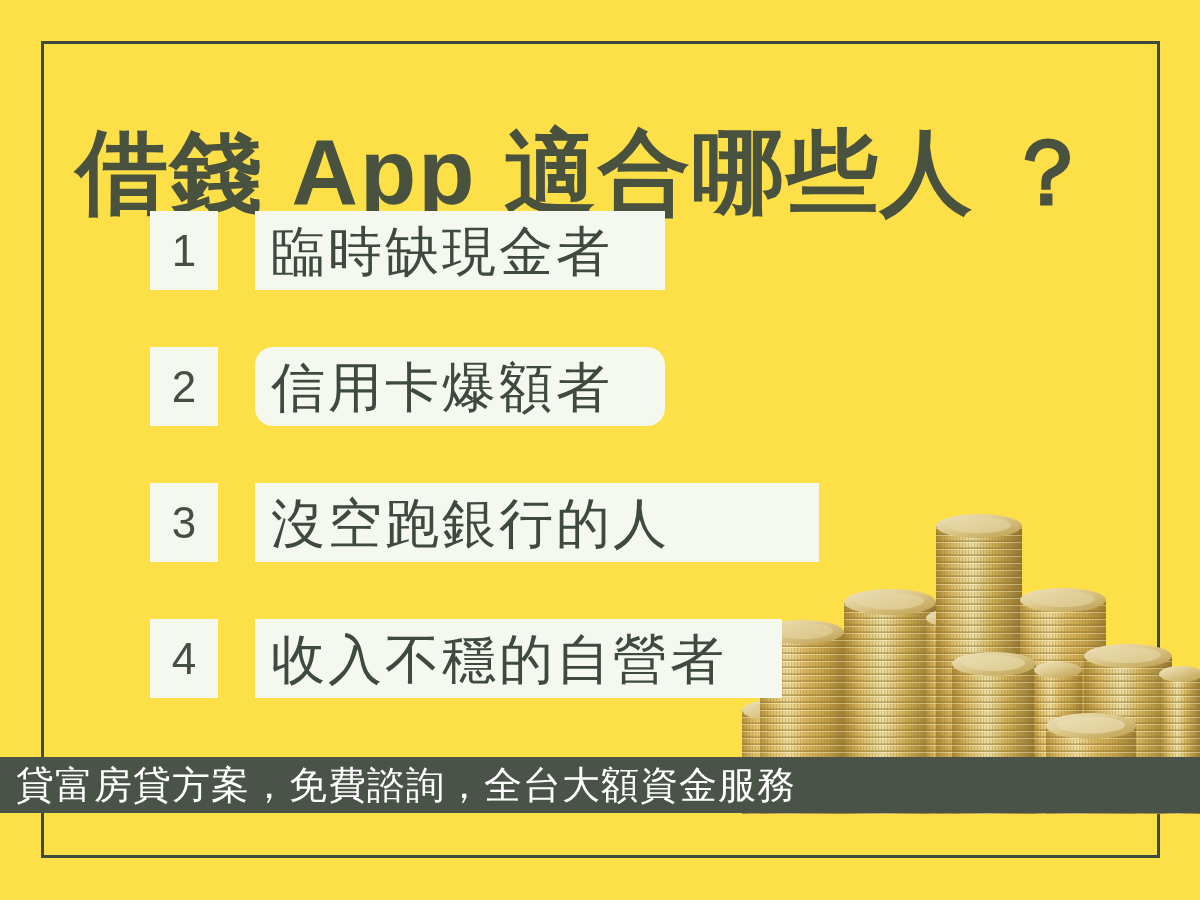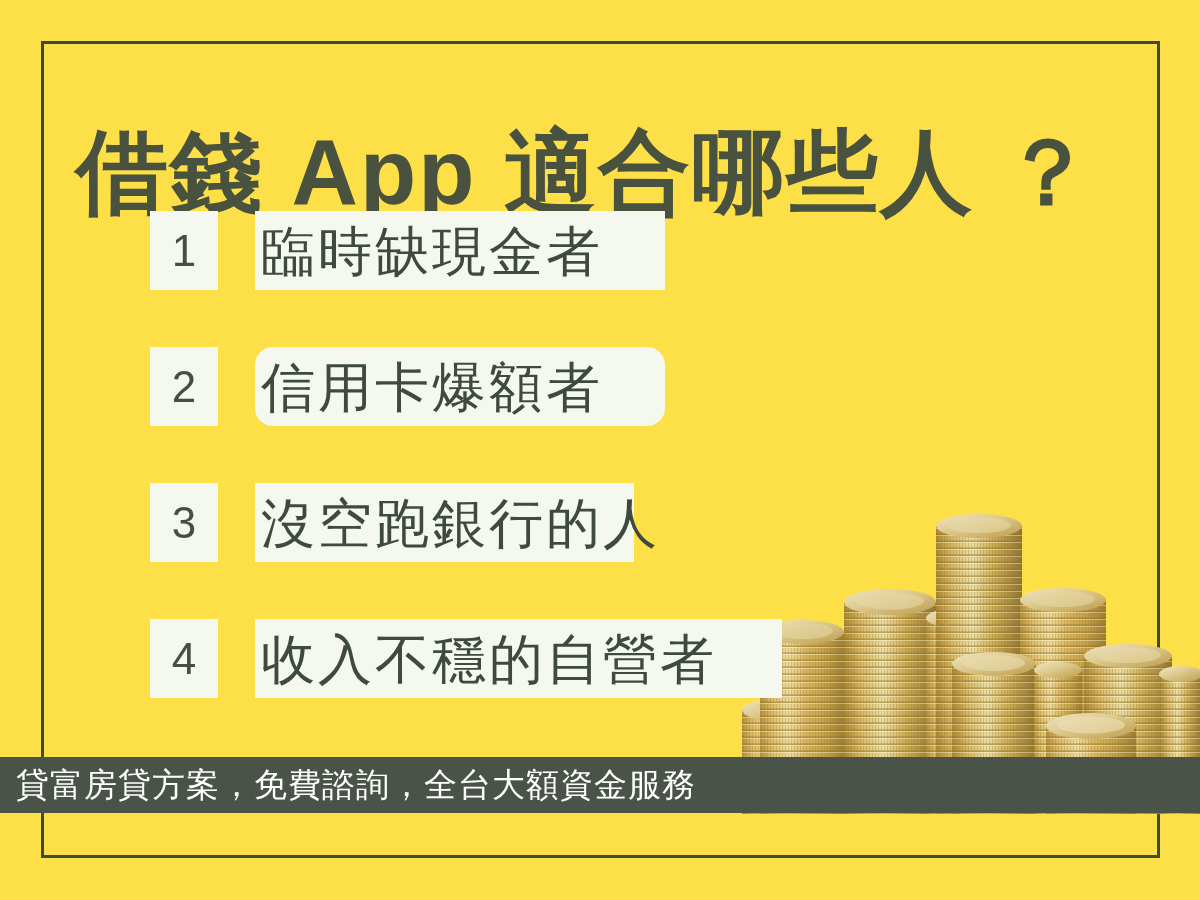--- a/index.html
+++ b/index.html
@@ -75,34 +75,34 @@
   }
   .gap {
     width: 37px;
     flex: 0 0 auto;
   }
   .label-box {
     background: #f4f8ef;
     height: 79px;
     display: flex;
     align-items: center;
-    padding: 0 6px;
+    padding: 0 16px;
     box-sizing: border-box;
     flex: 0 0 auto;
   }
   .label-box .txt {
     font-size: 54px;
     color: #3f4a3e;
     line-height: 1;
     letter-spacing: 3px;
     white-space: nowrap;
   }
   .w1 { width: 410px; }
   .w2 { width: 410px; border-radius: 18px; }
-  .w3 { width: 379px; text-align: right; }
+  .w3 { width: 564px; text-align: right; }
   .w4 { width: 527px; text-align: center; }
 
   
   #coins {
     position: absolute;
     right: 0;
     bottom: 86px;
     width: 460px;
     height: 300px;
     z-index: 5;
@@ -116,27 +116,26 @@
     top: 757px;
     width: 1200px;
     height: 56px;
     background: #4a5348;
     display: flex;
     align-items: center;
     z-index: 7;
   }
   #banner .btxt {
     color: #ffffff;
-    font-size: 33px;
+    font-size: 38px;
     line-height: 1;
     letter-spacing: 1px;
     padding-left: 16px;
     white-space: nowrap;
     font-weight: 400;
-    font-family: Liberation Serif, serif;
   }
 </style>
 </head>
 <body>
 
 <div id="slide">
 
   <svg id="coins" viewBox="0 0 460 300" preserveAspectRatio="none" aria-hidden="true">
     <defs>
       <linearGradient id="gfaceA" x1="0" y1="0" x2="1" y2="0">

